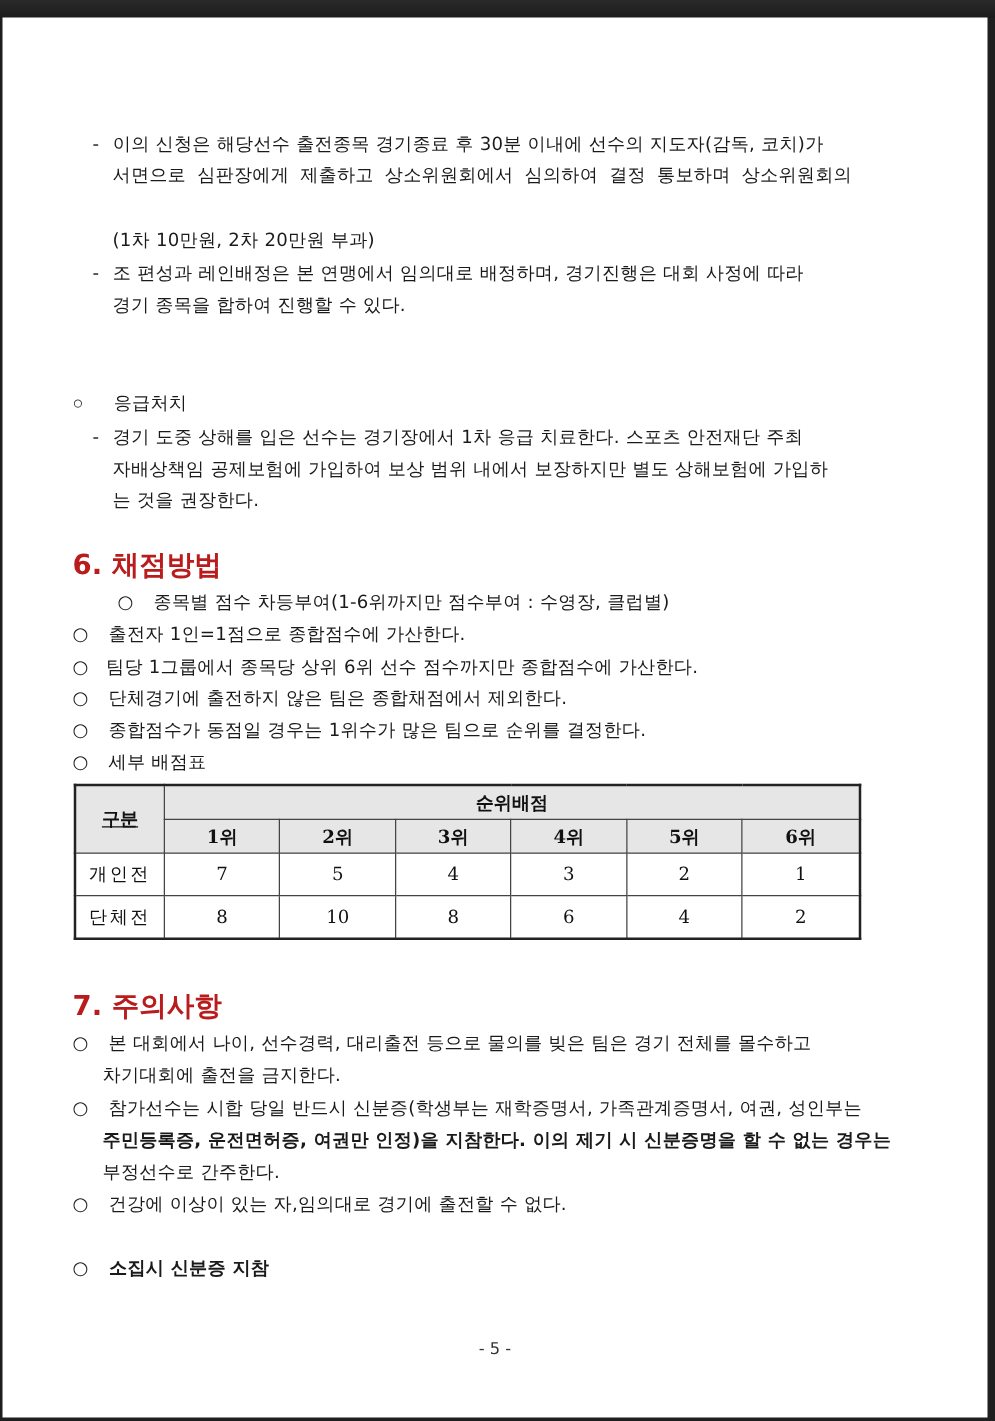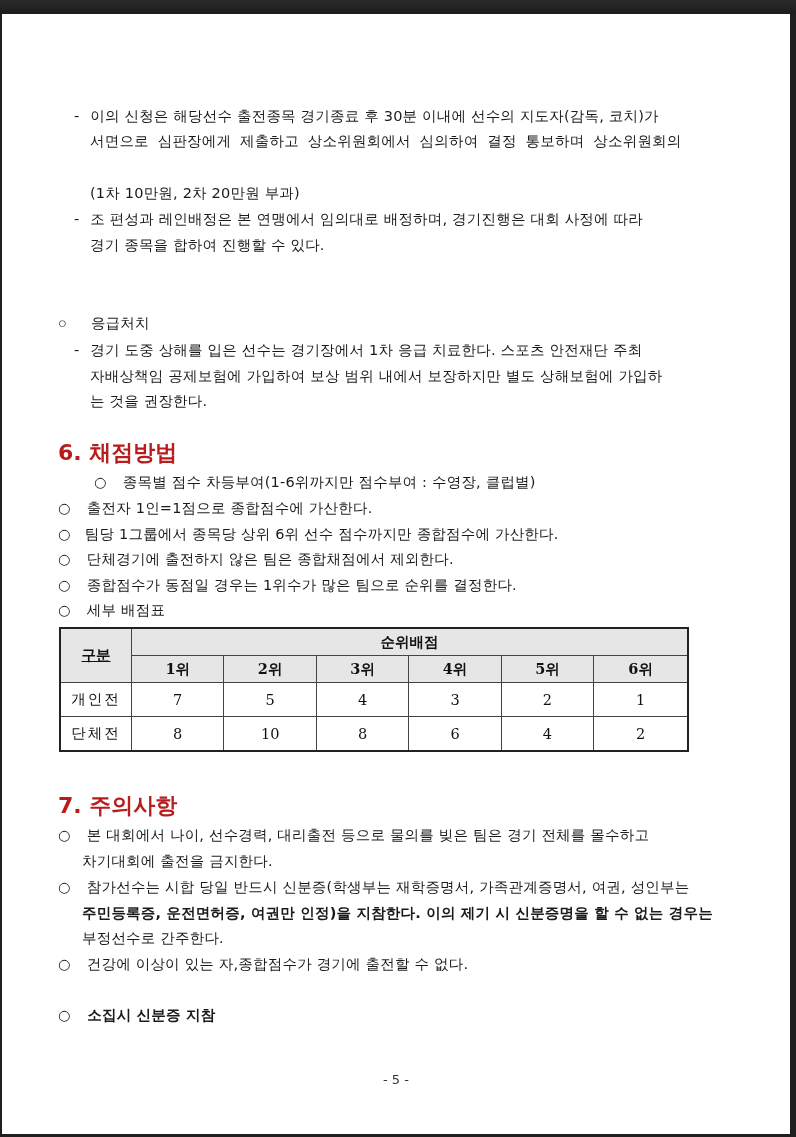--- a/index.html
+++ b/index.html
@@ -154,21 +154,21 @@
 
   <div class="line" style="left:56px; top:863px;">
     <span class="bullet-circle">○</span>
     <span style="margin-left:8px">참가선수는 시합 당일 반드시 신분증(학생부는 재학증명서, 가족관계증명서, 여권, 성인부는</span>
   </div>
   <div class="line" style="left:80px; top:889px;font-weight:bold;">주민등록증, 운전면허증, 여권만 인정)을 지참한다. 이의 제기 시 신분증명을 할 수 없는 경우는</div>
   <div class="line" style="left:80px; top:914px;">부정선수로 간주한다.</div>
 
   <div class="line" style="left:56px; top:940px;">
     <span class="bullet-circle">○</span>
-    <span style="margin-left:8px">건강에 이상이 있는 자,종합점수가 경기에 출전할 수 없다.</span>
+    <span style="margin-left:8px">건강에 이상이 있는 자,임의대로 경기에 출전할 수 없다.</span>
   </div>
 
   <div class="line bold" style="left:56px; top:991px;">
     <span class="bullet-circle" style="font-weight:normal">○</span>
     <span style="margin-left:8px">소집시 신분증 지참</span>
   </div>
 
   <div class="pagenum">- 5 -</div>
 </div>
 

